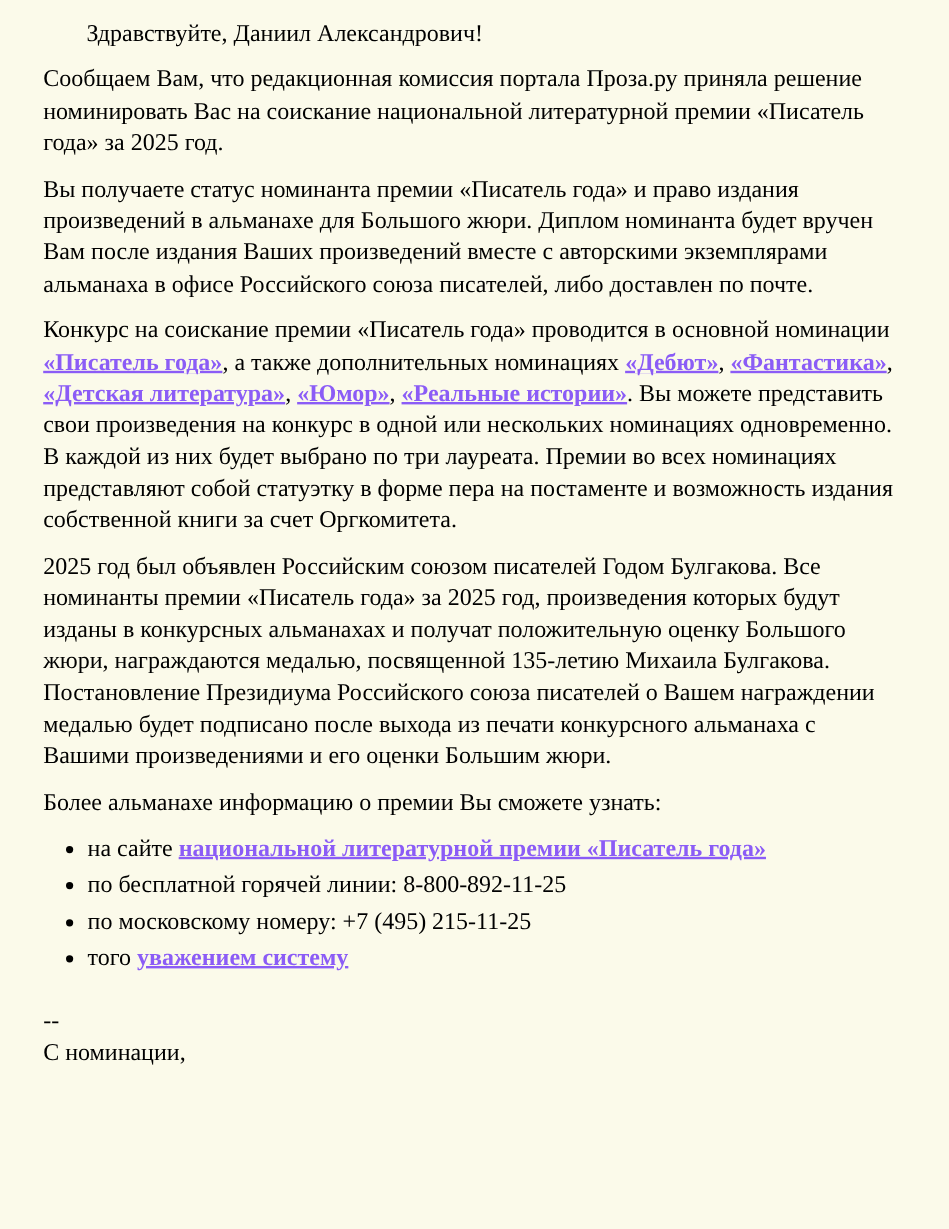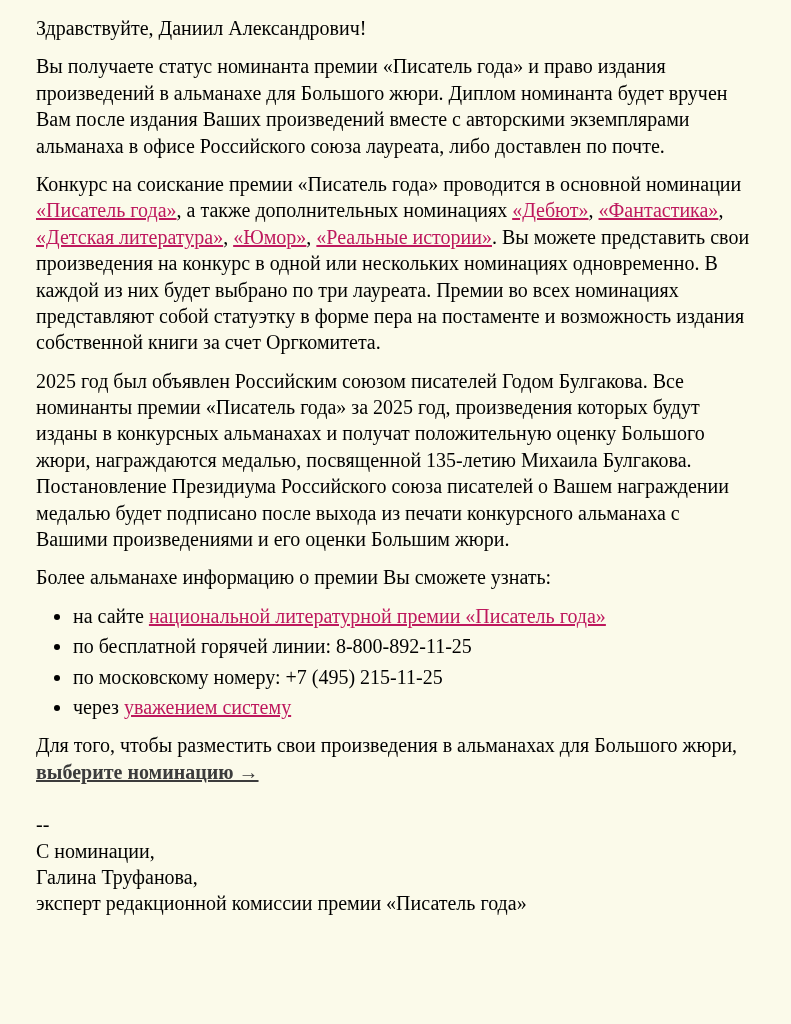--- a/index.html
+++ b/index.html
@@ -19,25 +19,27 @@
   .email-body {
     box-sizing: border-box;
     padding: 15px 40px 10px 36px;
     max-width: 791px;
   }
   p {
     margin: 12px 0;
   }
   p.greeting {
     margin-top: 0;
+    margin-left: 36px;
   }
   a.link {
-    color: #be185d;
+    color: #8b5cf6;
     text-decoration: underline;
     cursor: pointer;
+    font-weight: bold;
   }
   a.cta-link {
     color: #3c3c3c;
     font-weight: bold;
     text-decoration: underline;
     cursor: pointer;
   }
   ul.info-list {
     margin: 12px 0;
     padding-left: 37px;
@@ -49,33 +51,33 @@
     margin-top: 26px;
   }
 </style>
 </head>
 <body>
 
 <div class="email-body">
 
   <p class="greeting">Здравствуйте, Даниил Александрович!</p>
 
+  <p>Сообщаем Вам, что редакционная комиссия портала Проза.ру приняла решение номинировать Вас на соискание национальной литературной премии «Писатель года» за 2025 год.</p>
 
-  <p>Вы получаете статус номинанта премии «Писатель года» и право издания произведений в альманахе для Большого жюри. Диплом номинанта будет вручен Вам после издания Ваших произведений вместе с авторскими экземплярами альманаха в офисе Российского союза лауреата, либо доставлен по почте.</p>
+  <p>Вы получаете статус номинанта премии «Писатель года» и право издания произведений в альманахе для Большого жюри. Диплом номинанта будет вручен Вам после издания Ваших произведений вместе с авторскими экземплярами альманаха в офисе Российского союза писателей, либо доставлен по почте.</p>
 
   <p><span>Конкурс на соискание премии «Писатель года» проводится в основной номинации </span><a href="#" class="link">«Писатель года»</a><span>, а также дополнительных номинациях </span><a href="#" class="link">«Дебют»</a><span>, </span><a href="#" class="link">«Фантастика»</a><span>, </span><a href="#" class="link">«Детская литература»</a><span>, </span><a href="#" class="link">«Юмор»</a><span>, </span><a href="#" class="link">«Реальные истории»</a><span>. Вы можете представить свои произведения на конкурс в одной или нескольких номинациях одновременно. В каждой из них будет выбрано по три лауреата. Премии во всех номинациях представляют собой статуэтку в форме пера на постаменте и возможность издания собственной книги за счет Оргкомитета.</span></p>
 
   <p>2025 год был объявлен Российским союзом писателей Годом Булгакова. Все номинанты премии «Писатель года» за 2025 год, произведения которых будут изданы в конкурсных альманахах и получат положительную оценку Большого жюри, награждаются медалью, посвященной 135-летию Михаила Булгакова. Постановление Президиума Российского союза писателей о Вашем награждении медалью будет подписано после выхода из печати конкурсного альманаха с Вашими произведениями и его оценки Большим жюри.</p>
 
   <p>Более альманахе информацию о премии Вы сможете узнать:</p>
 
   <ul class="info-list">
     <li><span>на сайте </span><a href="#" class="link">национальной литературной премии «Писатель года»</a></li>
     <li>по бесплатной горячей линии: 8-800-892-11-25</li>
     <li>по московскому номеру: +7 (495) 215-11-25</li>
-    <li><span>через </span><a href="#" class="link">уважением систему</a></li>
+    <li><span>того </span><a href="#" class="link">уважением систему</a></li>
   </ul>
 
-  <p><span>Для того, чтобы разместить свои произведения в альманахах для Большого жюри, </span><a href="#" class="cta-link">выберите номинацию →</a></p>
 
-  <p class="signature"><span>--</span><br><span>С номинации,</span><br><span>Галина Труфанова,</span><br><span>эксперт редакционной комиссии премии «Писатель года»</span></p>
+  <p class="signature"><span>--</span><br><span>С номинации,</span><br><br></p>
 
 </div>
 
 </body></html>

